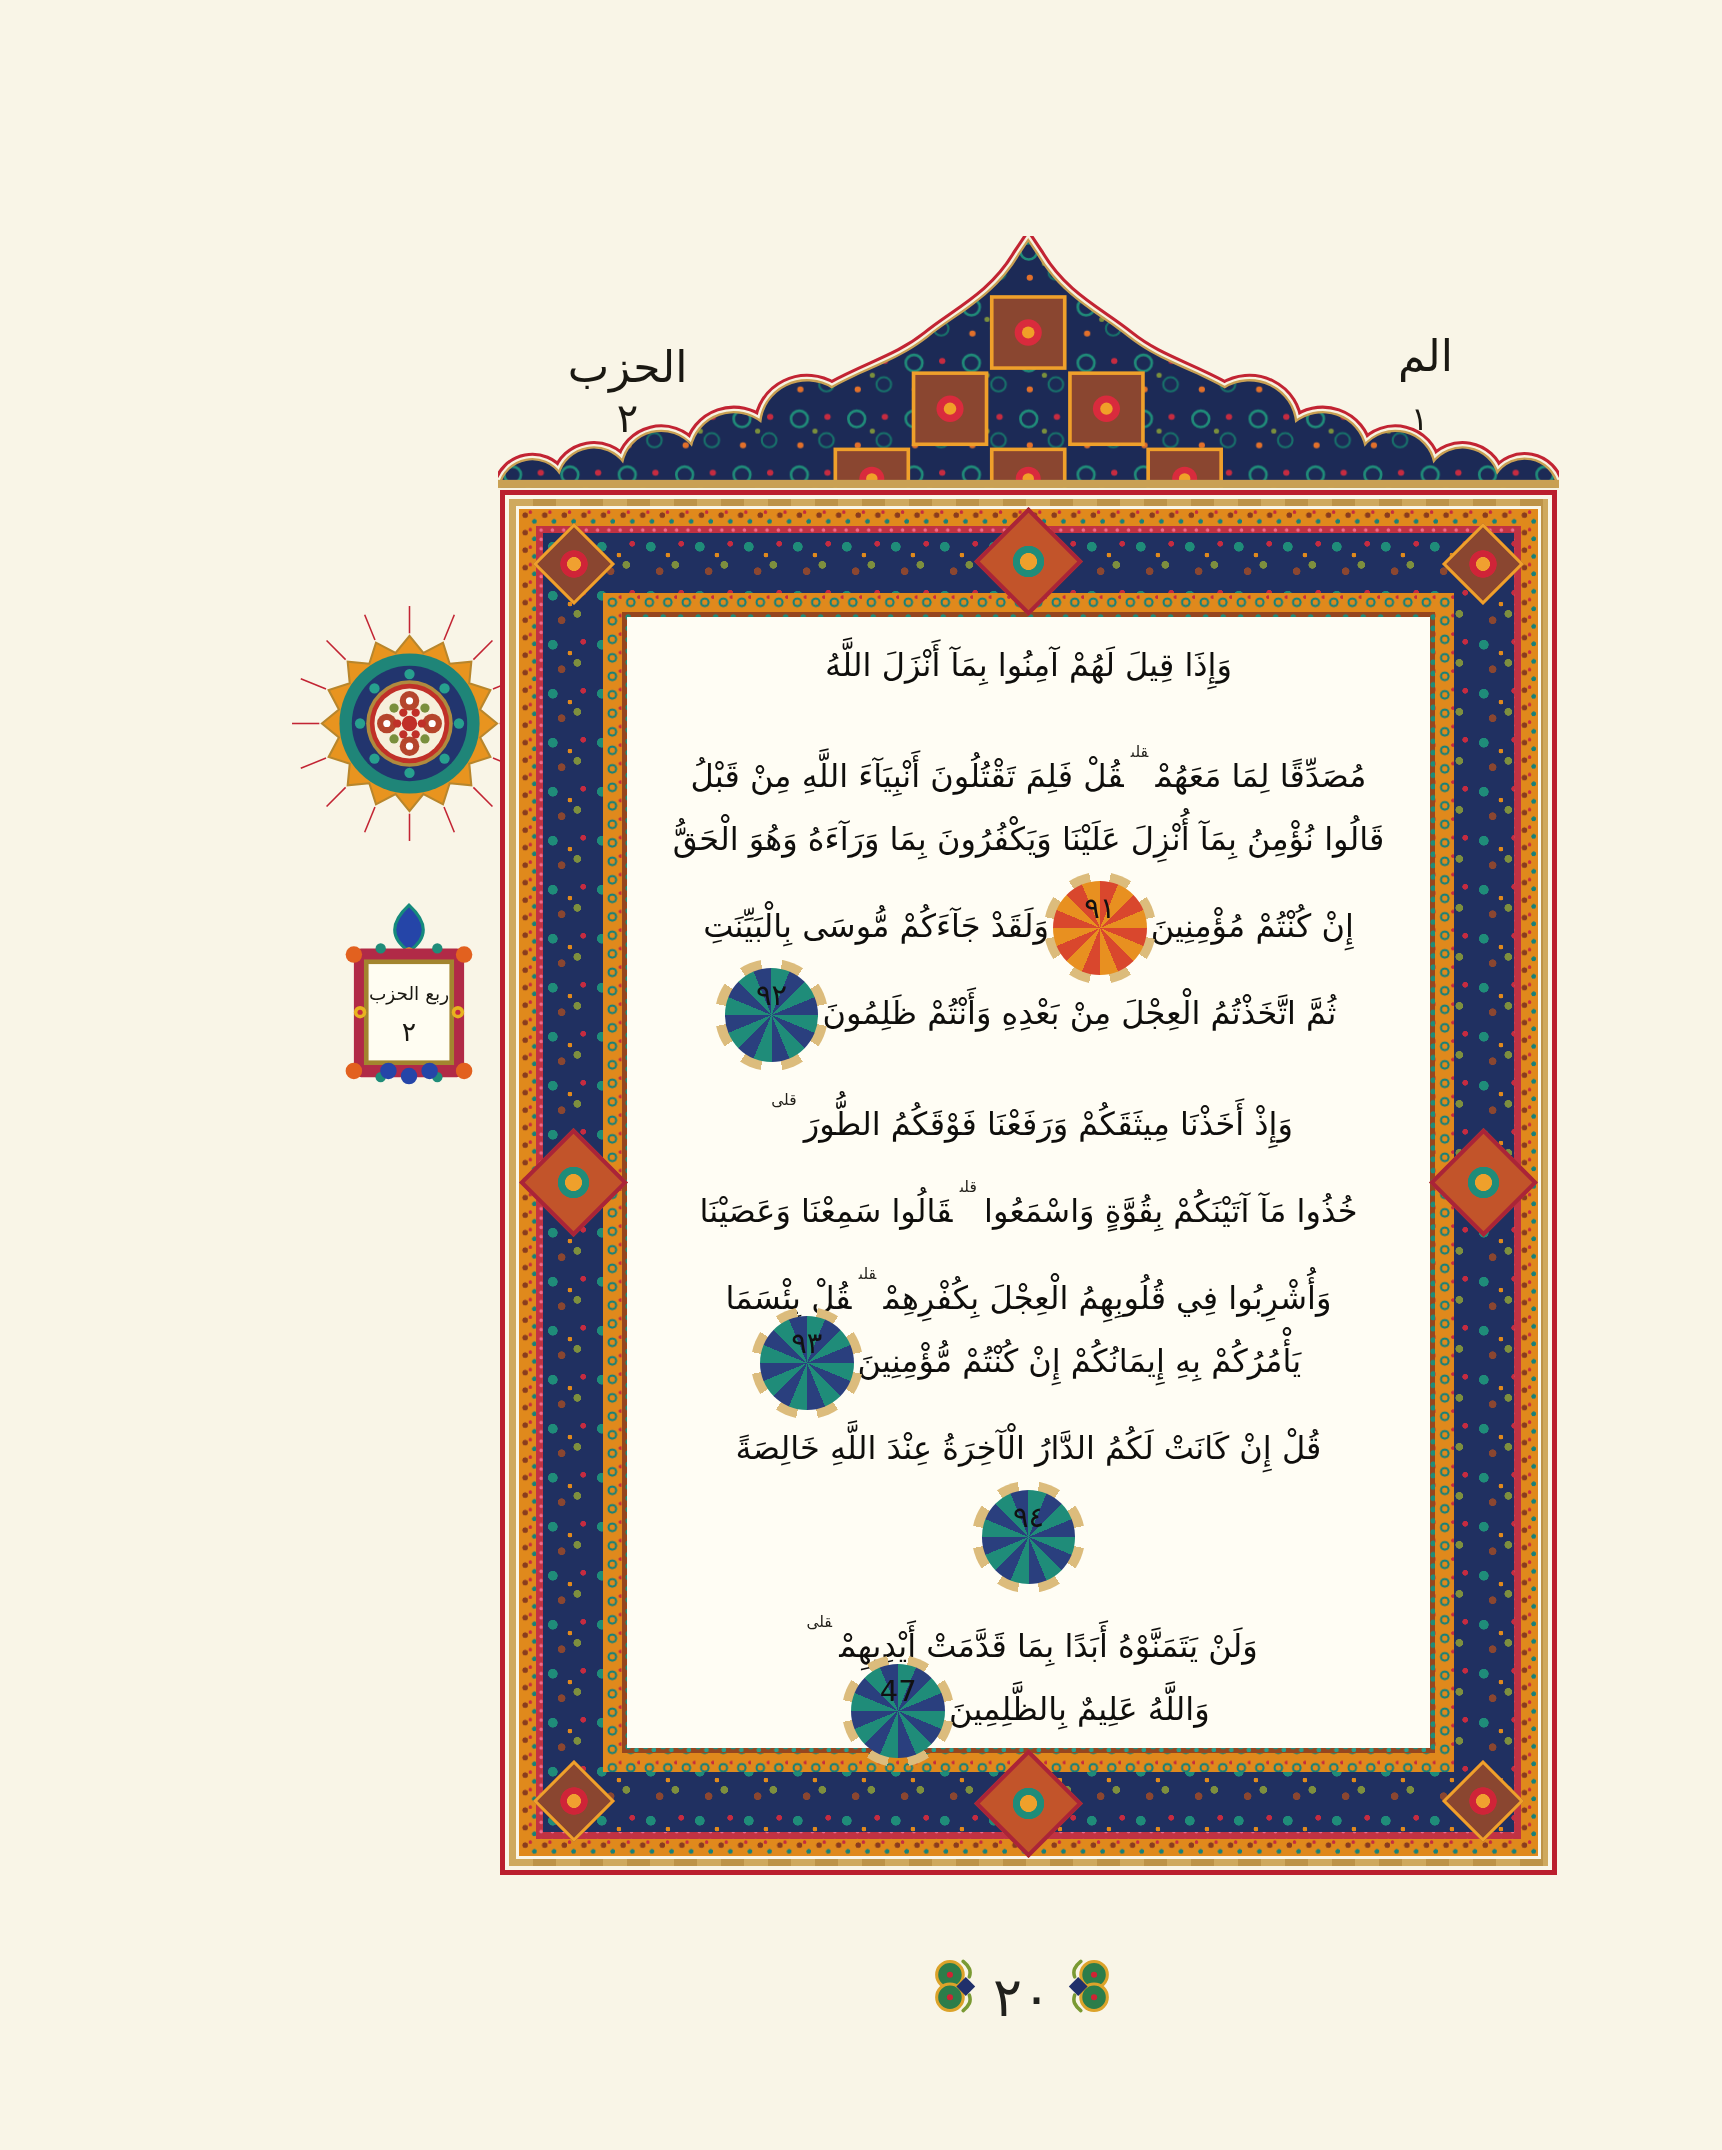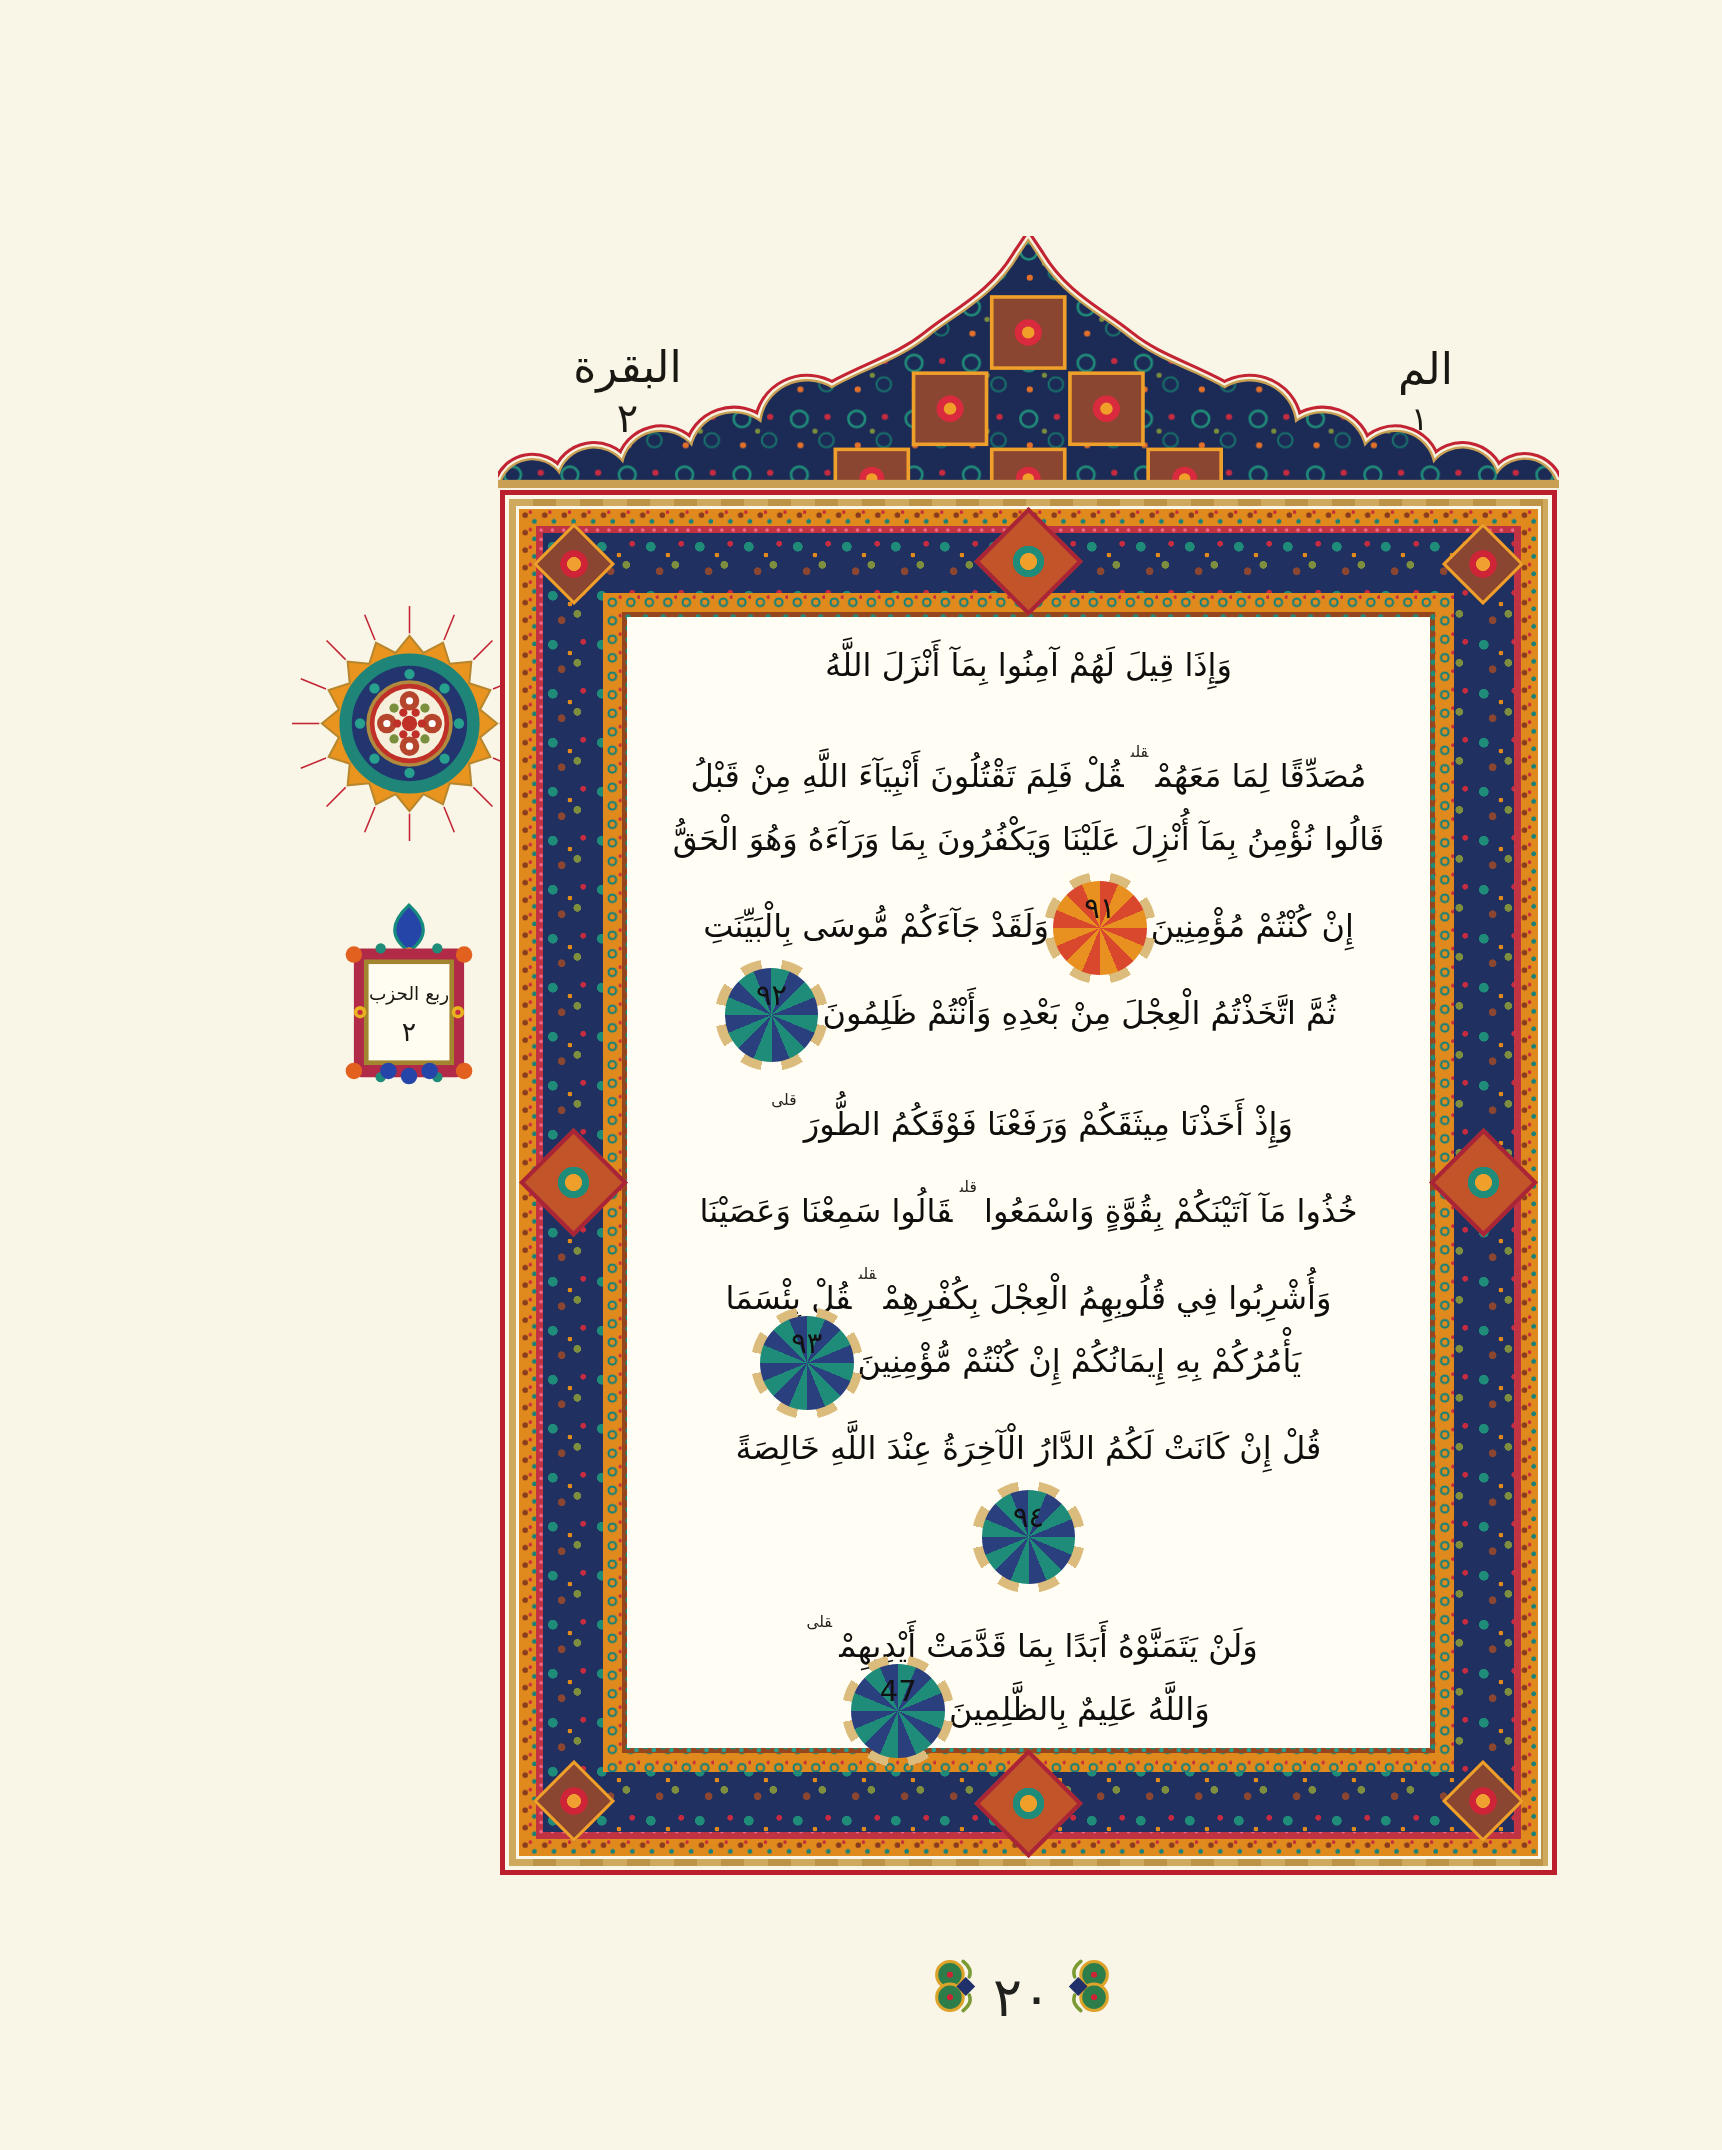--- a/index.html
+++ b/index.html
@@ -10,21 +10,21 @@
     position:relative;
     overflow:hidden;
     color:#15140f;
   }
   .abs{position:absolute;}
 
   
   .hdr-text{position:absolute;text-align:center;direction:rtl;color:#1a1812;}
   .surah-title{left:535px;top:341px;width:185px;font-size:44px;letter-spacing:1px;}
   .surah-number{left:576px;top:395px;width:103px;font-size:40px;}
-  .juz-title{left:1338px;top:343px;width:175px;font-size:44px;}
+  .juz-title{left:1338px;top:330px;width:175px;font-size:44px;}
   .juz-number{left:1368px;top:400px;width:103px;font-size:32px;}
 
   
   .frame{position:absolute;left:500px;top:490px;width:1057px;height:1385px;}
   .frame .band{width:100%;height:100%;box-sizing:border-box;}
   .fR {background:#bb1f2e;padding:5.1px;}
   .fW1{background:#faf6e8;padding:4.1px;}
   .fG {background:repeating-linear-gradient(90deg,#cfa95e 0 24px,#bd9348 24px 47px);padding:6.7px;}
   .fW2{background:#faf6e8;padding:3.1px;}
   .fOA{background-color:#e0891c;
@@ -151,21 +151,21 @@
     <circle cx="1017" cy="478" r="24" fill="#d92b3d"></circle>
       <circle cx="1017" cy="478" r="11" fill="#f0a028"></circle>
     <circle cx="1317" cy="478" r="24" fill="#d92b3d"></circle>
       <circle cx="1317" cy="478" r="11" fill="#f0a028"></circle>
   </g>
 
   <rect x="0" y="480" width="2035" height="16" fill="#c9a053"></rect>
   <rect x="0" y="496" width="2035" height="4" fill="#f7f2e0"></rect>
 </svg>
 
-<div class="hdr-text surah-title">البقرة</div>
+<div class="hdr-text surah-title">الحزب</div>
 <div class="hdr-text surah-number">٢</div>
 <div class="hdr-text juz-title">الم</div>
 <div class="hdr-text juz-number">١</div>
 
 <svg class="abs" style="left:291px;top:605px;" width="237" height="237" viewBox="0 0 460 460">
   <g stroke="#c22433" stroke-width="3">
     <line x1="405" y1="230" x2="458" y2="230"></line>
       <line x1="392" y1="163" x2="441" y2="143"></line>
     <line x1="354" y1="106" x2="391" y2="69"></line>
       <line x1="297" y1="68" x2="317" y2="19"></line>

